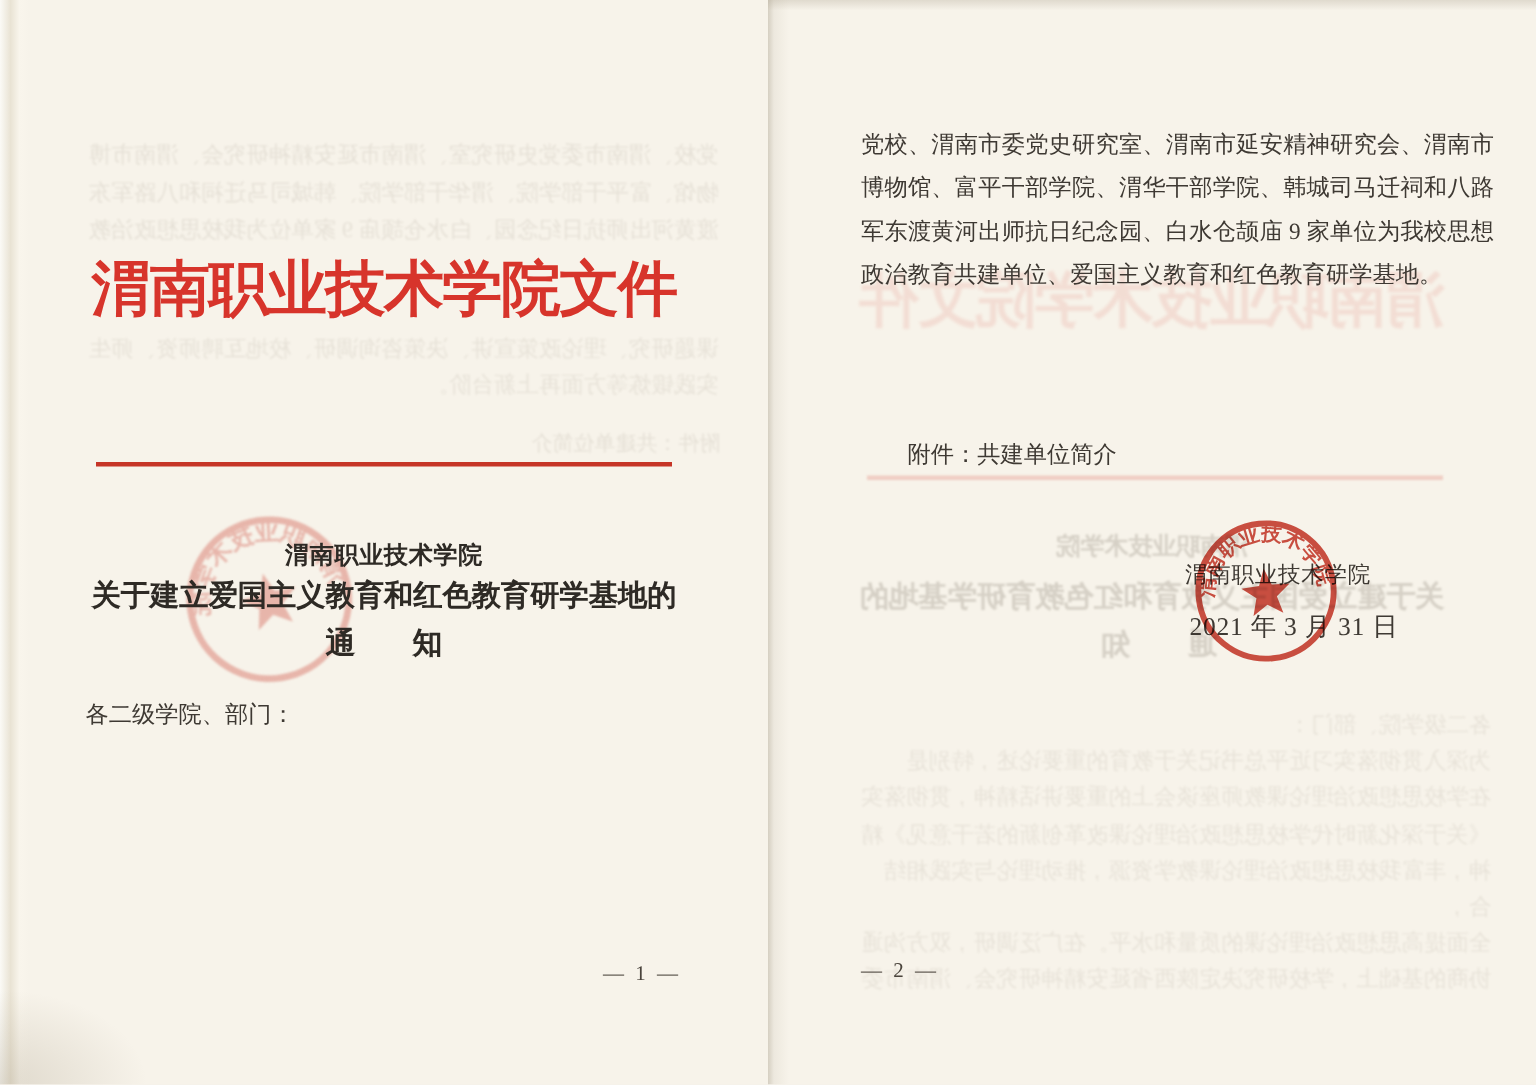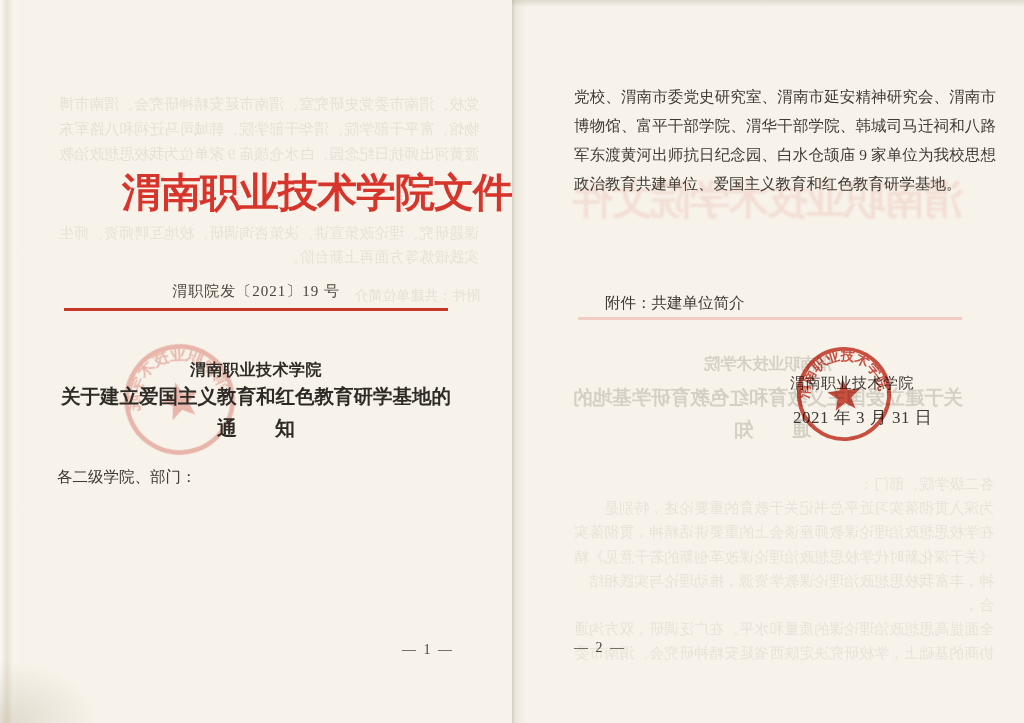--- a/index.html
+++ b/index.html
@@ -16,21 +16,21 @@
     radial-gradient(140px 90px at 0% 100%, rgba(160,148,125,.28), rgba(160,148,125,0) 70%),
     linear-gradient(90deg,#fbfaf6 0px,#e9e3d4 7px,#f9f5ec 13px,rgba(247,243,234,0) 20px),
     var(--page-bg);}
   .page.right{left:512px;background:
     linear-gradient(180deg, rgba(170,160,140,.30) 0px, rgba(170,160,140,0) 7px),
     linear-gradient(90deg, rgba(150,140,118,.35) 0px, rgba(150,140,118,.10) 4px, rgba(150,140,118,0) 14px),
     var(--page-bg); font-family: Liberation Serif, serif;}
   .abs{position:absolute;}
 
   
-  .red-head{left:0;width:100%;top:170px;text-align:right;color:var(--header-red);
+  .red-head{left:0;width:100%;top:170px;text-align:center;color:var(--header-red);
     font-size:40px;font-weight:700;letter-spacing:-1px;line-height:1.15;z-index:3;}
   .doc-no{left:0;width:100%;top:282px;text-align:center;color:var(--muted-text);
     font-size:15px;letter-spacing:1px;z-index:3;}
   .red-rule{left:64px;top:308px;width:384px;height:3px;background:var(--rule-red);z-index:3;}
   .ntitle{left:0;width:100%;text-align:center;color:#2e2a25;font-weight:700;z-index:3;}
   .t1{top:360px;font-size:16px;letter-spacing:.5px;}
   .t2{top:383px;font-size:19.5px;}
   .t3{top:415px;font-size:20px;letter-spacing:9px;text-indent:9px;}
   .body-block{left:57px;width:432px;top:464px;color:var(--body-text);
     font-size:15.5px;line-height:25.4px;text-align:justify;z-index:3;}
@@ -78,21 +78,20 @@
       <div>渡黄河出师抗日纪念园、白水仓颉庙 9 家单位为我校思想政治教</div>
     </div>
 
     <h1 class="abs red-head">渭南职业技术学院文件</h1>
 
     <div class="abs ghost gmid">
       <div>课题研究、理论政策宣讲、决策咨询调研、校地互聘师资、师生</div>
       <div>实践锻炼等方面再上新台阶。</div>
     </div>
 
-    <div class="abs doc-no">渭职院发〔2021〕19 号</div>
 
     <div class="abs ghost gattach">附件：共建单位简介</div>
 
     <div class="abs red-rule"></div>
 
     <div class="abs ghost-seal">
       <svg viewBox="0 0 150 150" aria-hidden="true">
         <circle cx="75" cy="75" r="69" fill="none" stroke="currentColor" stroke-width="6"></circle>
         <polygon fill="currentColor" points="75,52 81.5,69.1 99.7,70 85.5,81.4 90.3,99 75,89 59.7,99 64.5,81.4 50.3,70 68.5,69.1"></polygon>
         <defs>

